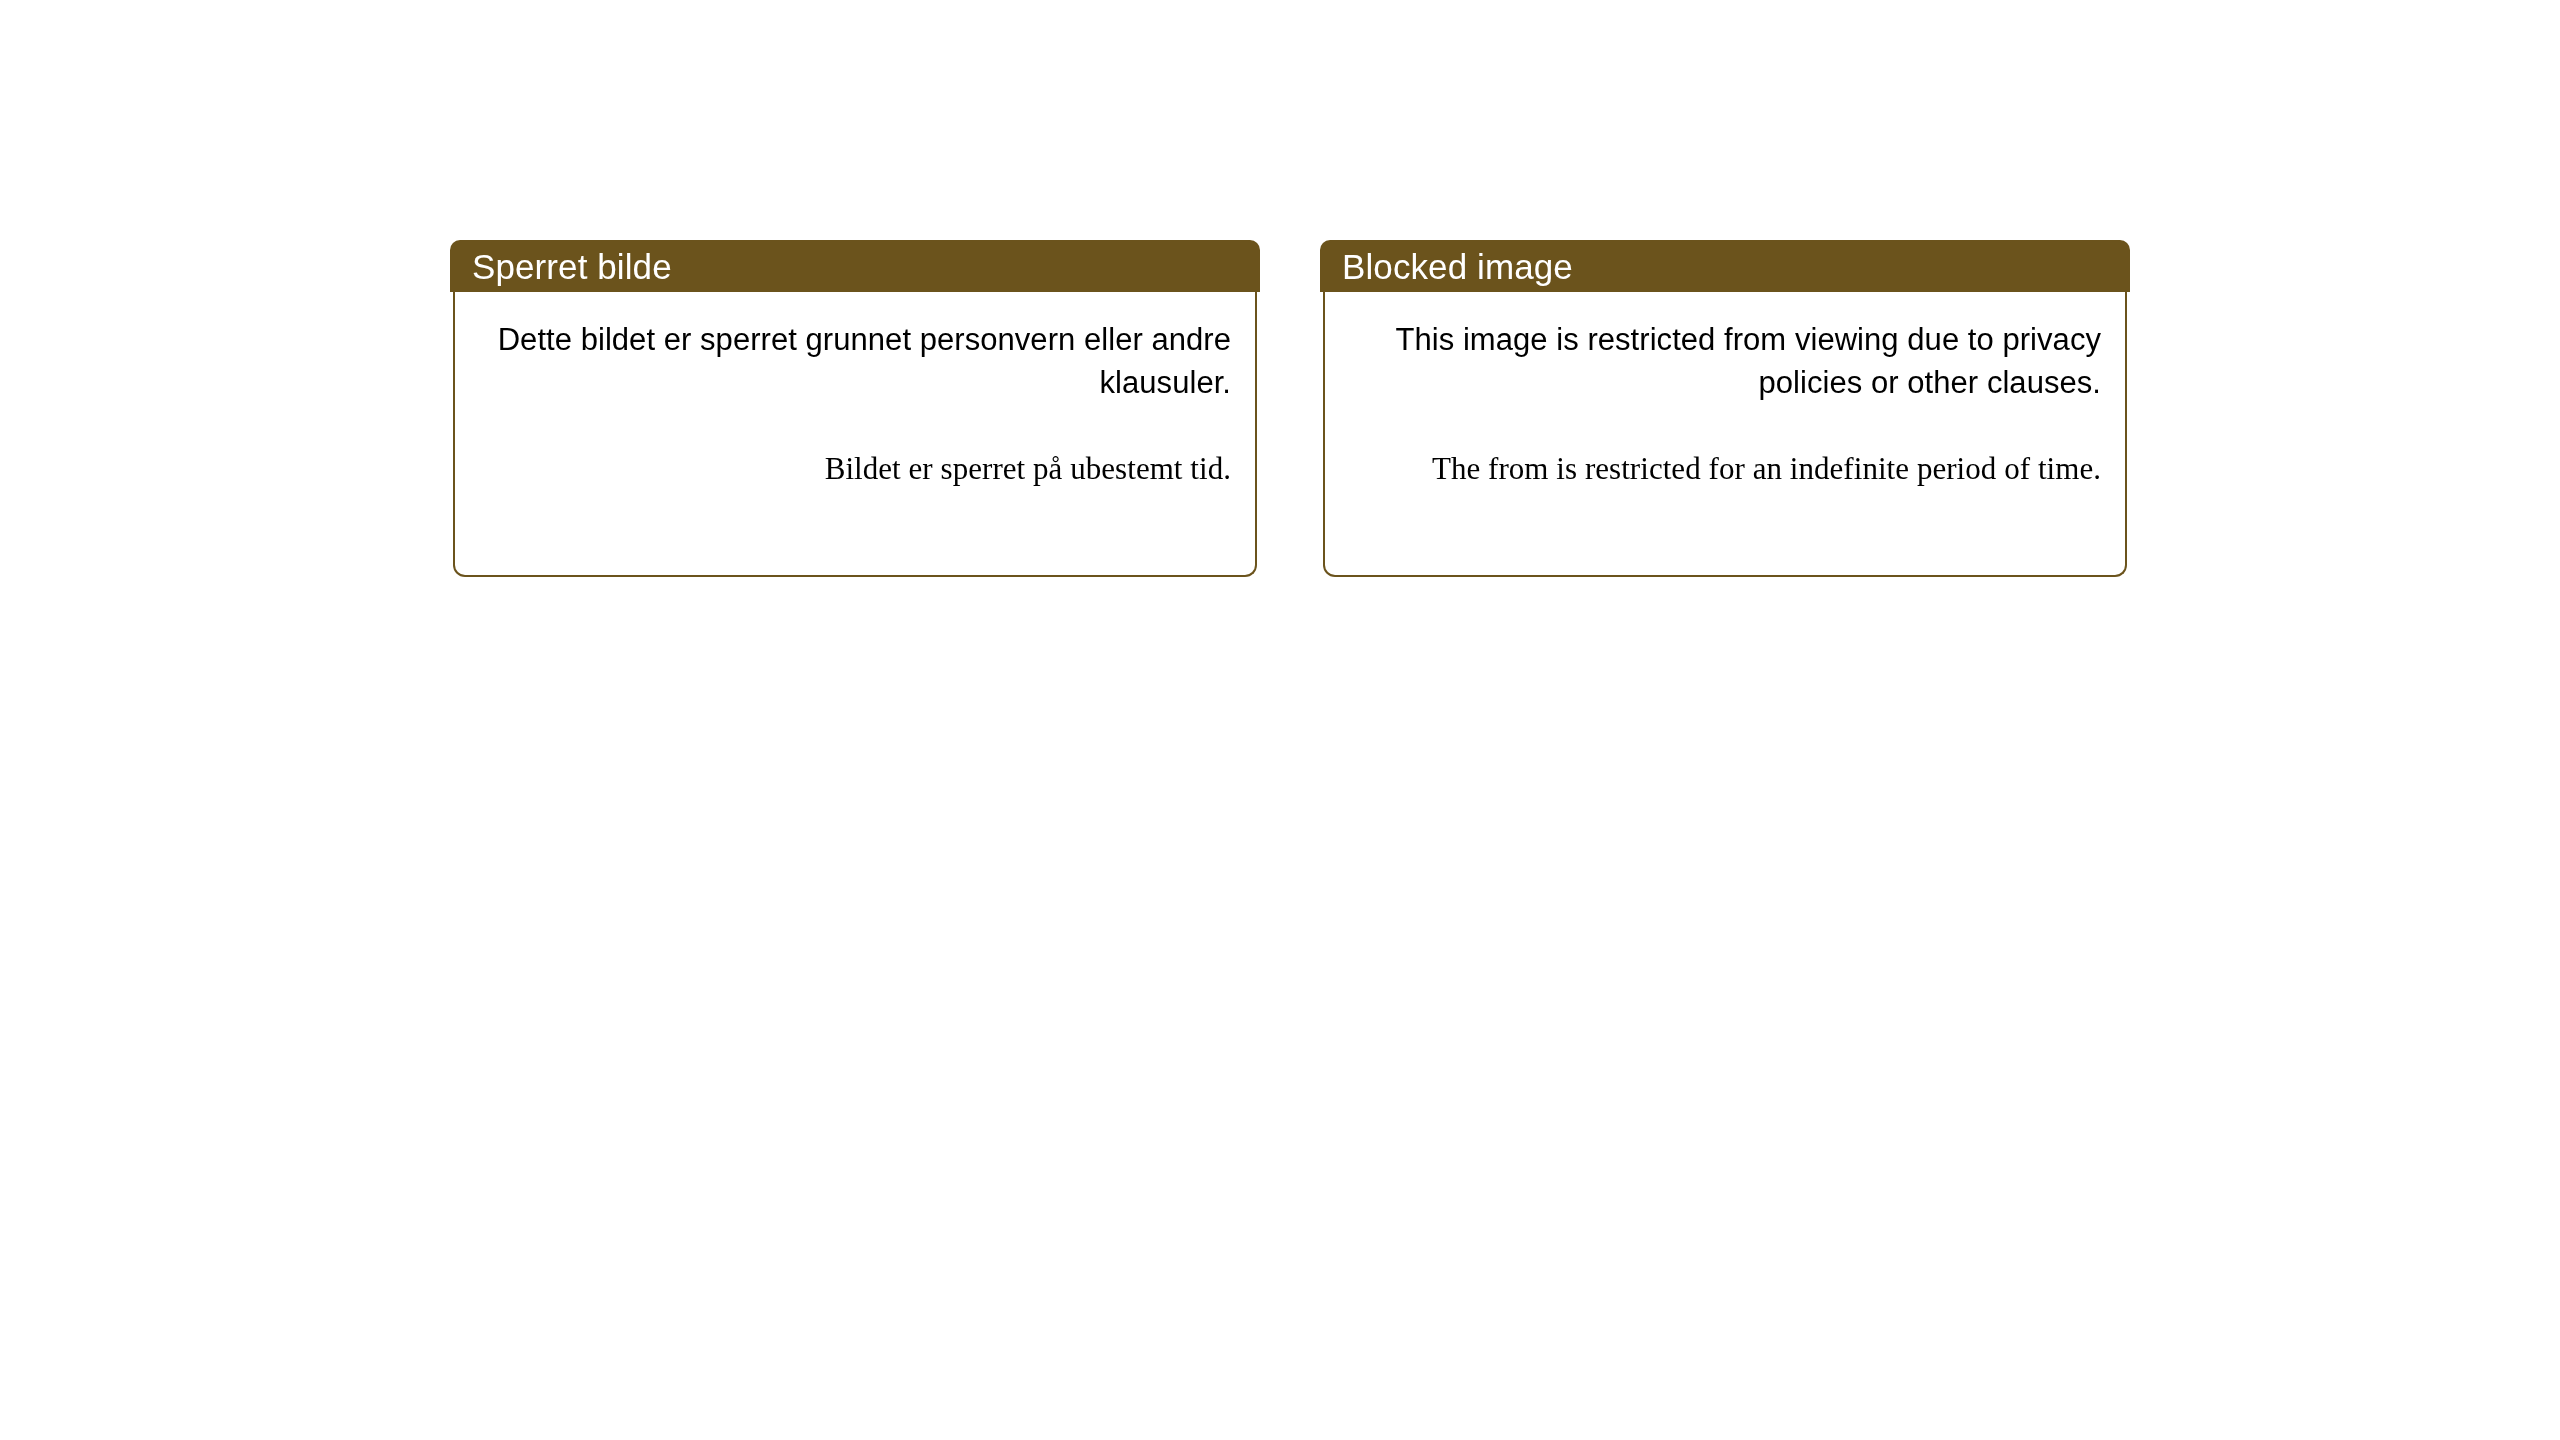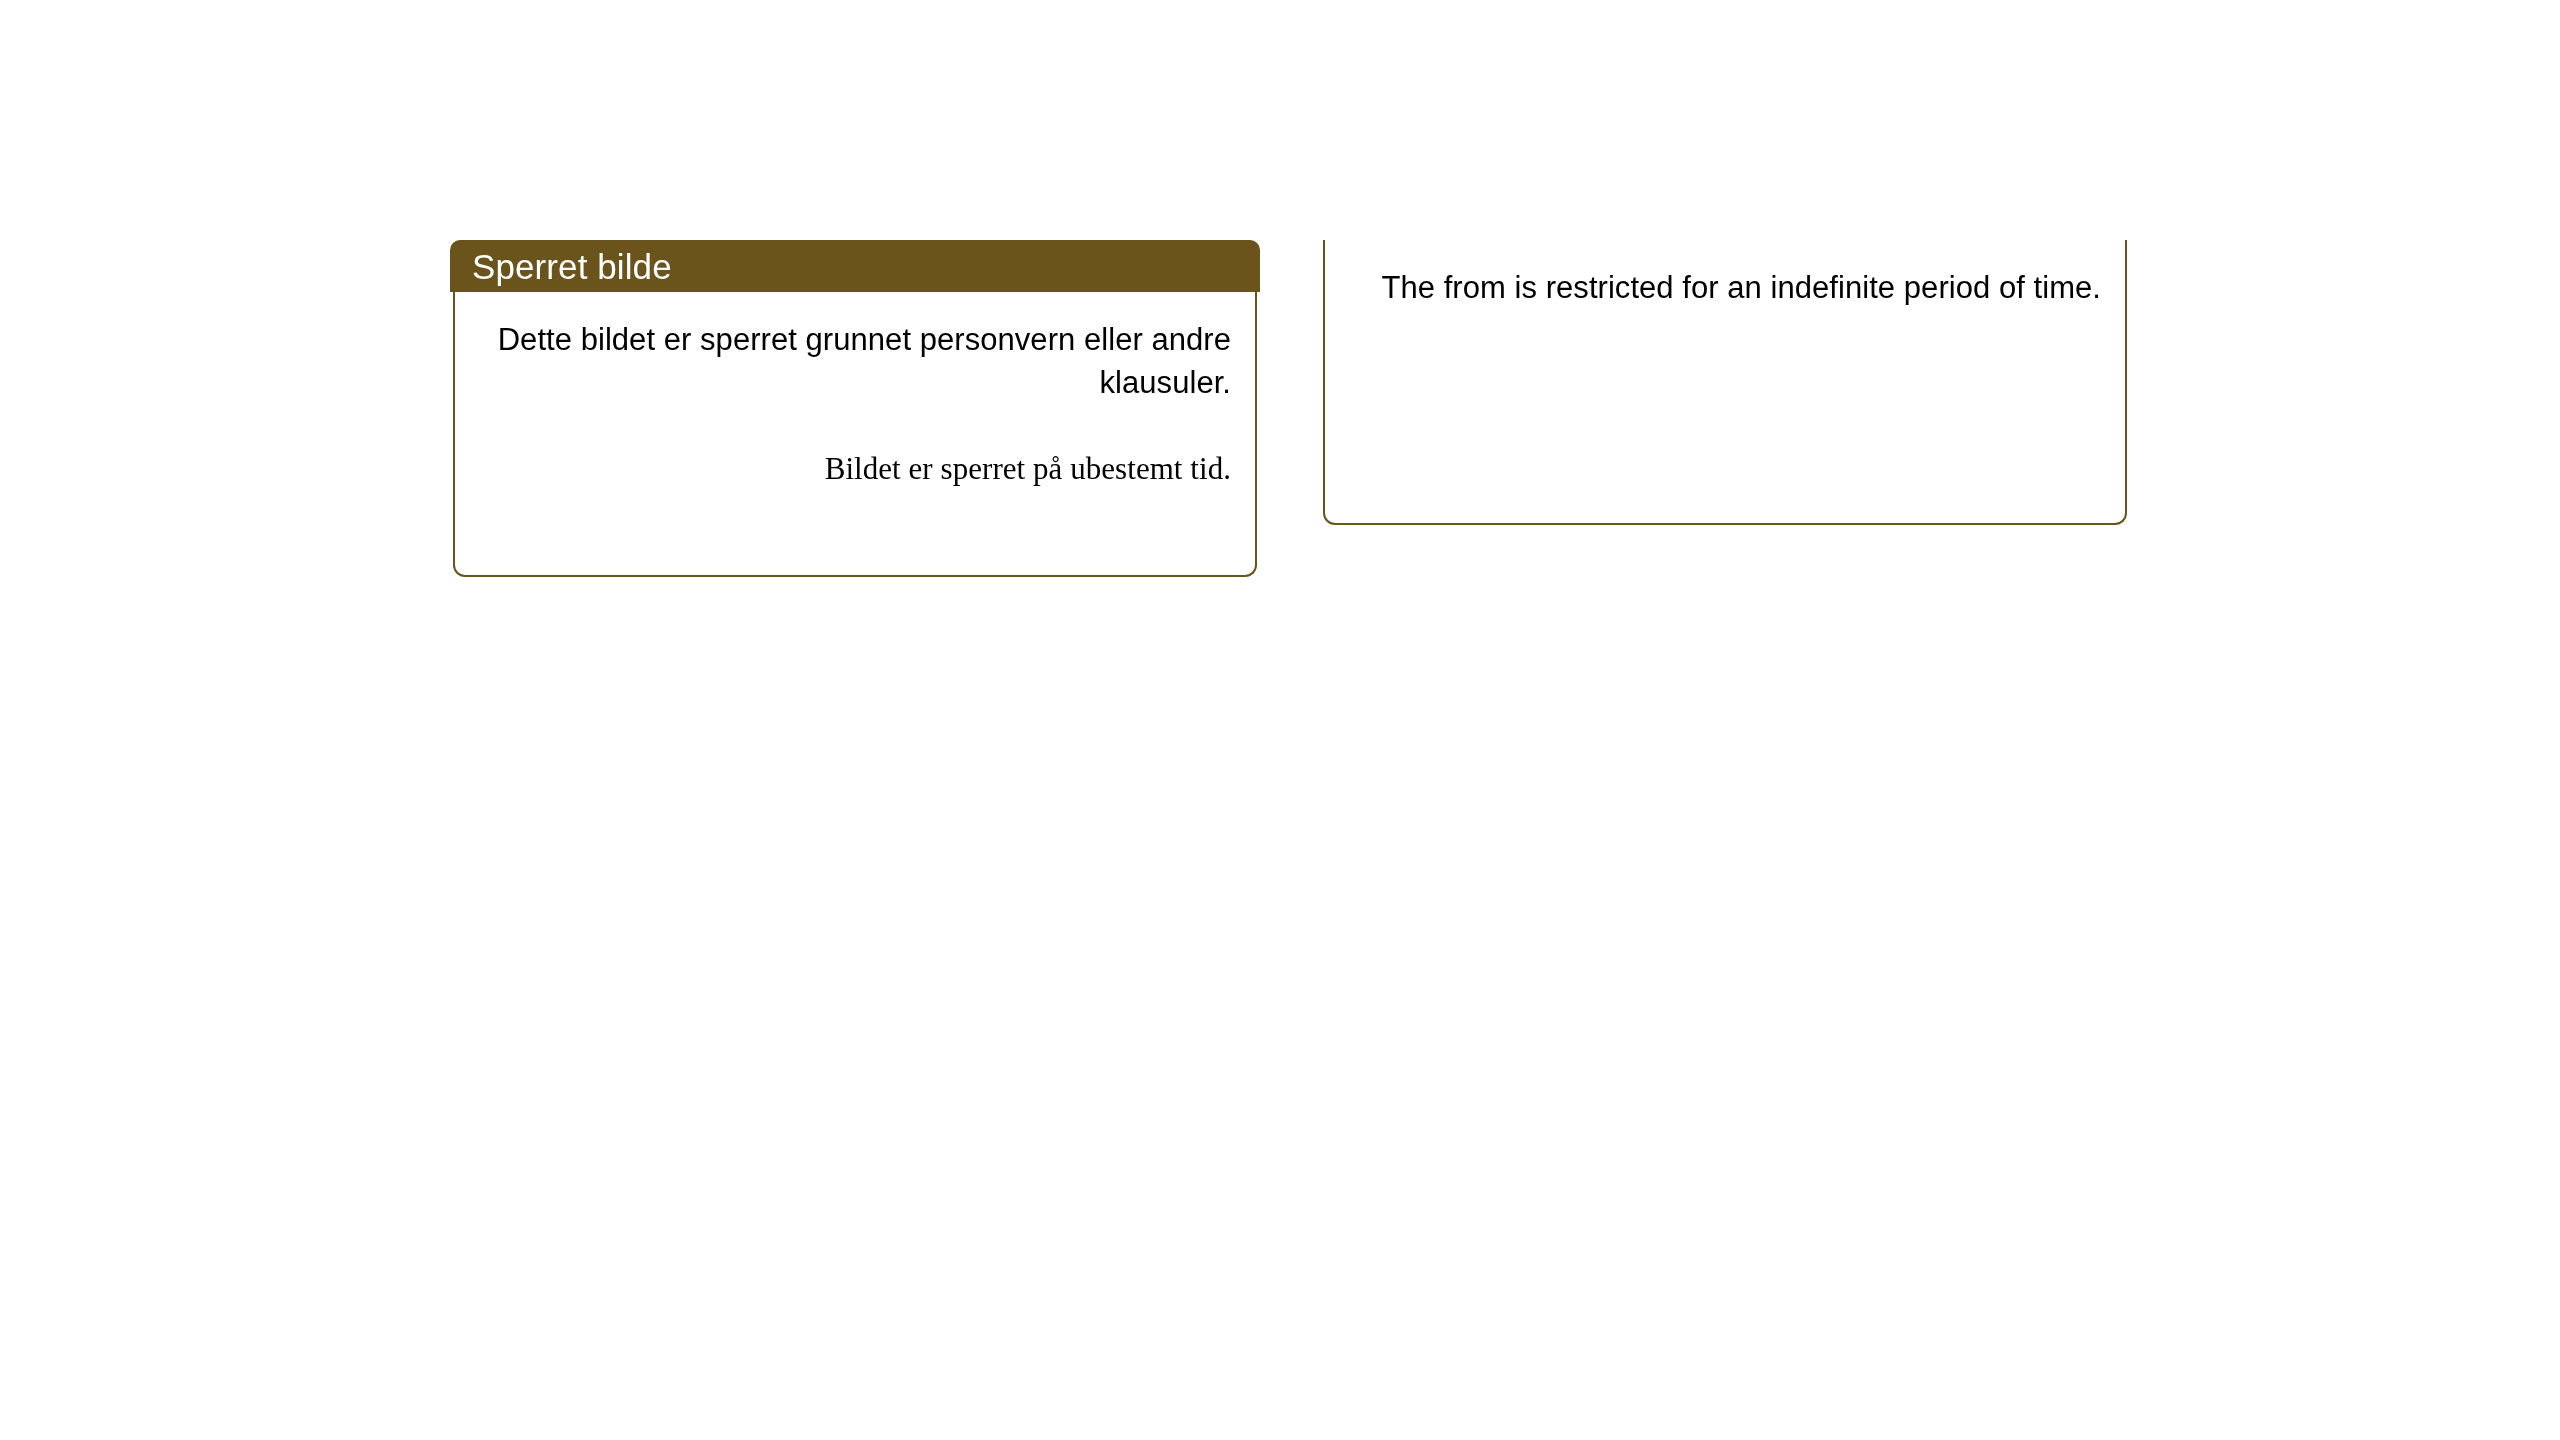--- a/index.html
+++ b/index.html
@@ -102,18 +102,22 @@
     <div class="card-header">
       <span class="card-title">Sperret bilde</span>
     </div>
     <div class="card-body">
       <p class="card-paragraph">Dette bildet er sperret grunnet personvern eller andre klausuler.</p>
       <p class="card-paragraph">Bildet er sperret på ubestemt tid.</p>
     </div>
   </div>
 
   <div class="notice-card card-right">
+    <div class="card-header">
+      <span class="card-title">Blocked image</span>
+    </div>
     <div class="card-body">
+      <p class="card-paragraph">This image is restricted from viewing due to privacy policies or other clauses.</p>
       <p class="card-paragraph">The from is restricted for an indefinite period of time.</p>
     </div>
   </div>
 
 </div>
 
 </body></html>

